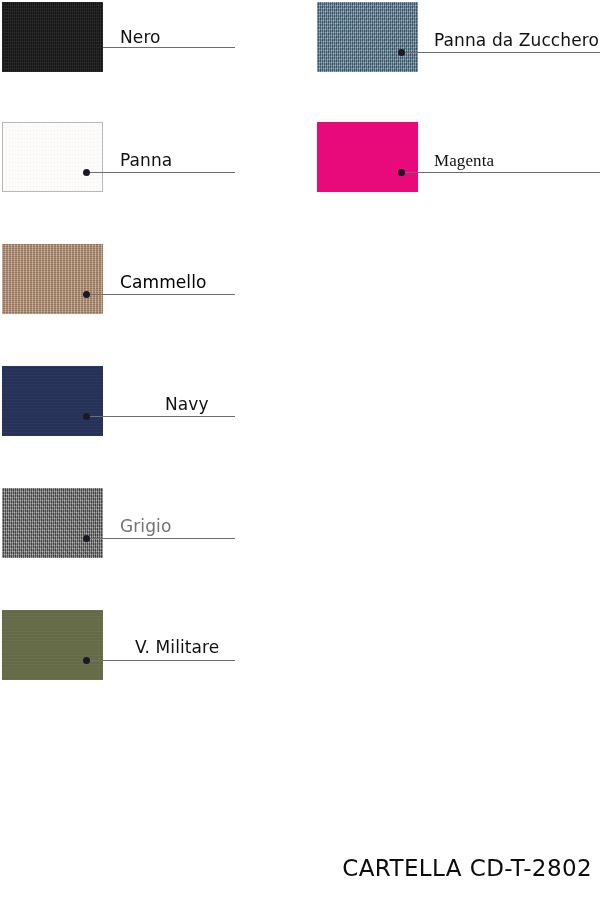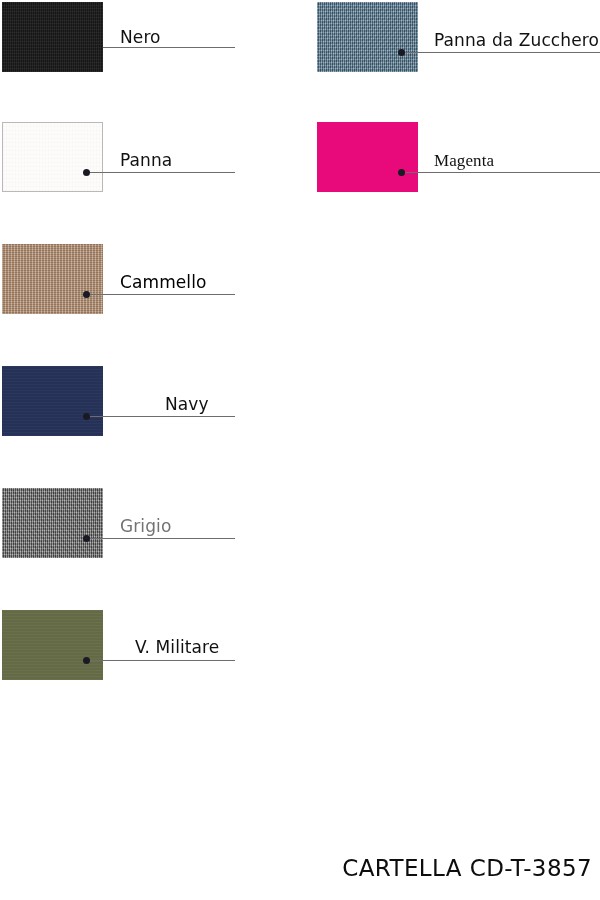--- a/index.html
+++ b/index.html
@@ -170,14 +170,14 @@
         <div class="label" style="left: 434px; top: 31px; color: rgb(17, 17, 17);">Panna da Zucchero</div>
       </div>
       <div class="entry" style="left: 0px; top: 0px;">
         <div class="swatch tex-magenta" style="left: 317px; top: 122px;"></div>
         <div class="leader" style="left: 401px; top: 172px; width: 199px; border-top-color: rgb(109, 109, 109);"></div>
         <div class="dot" style="left: 398px; top: 169px; background: rgb(26, 26, 36);"></div>
         <div class="label" style="left: 434px; top: 151px; color: rgb(17, 17, 17); font-family: Liberation Serif, serif;">Magenta</div>
       </div>
     </div>
 
-  <div id="sheet-title">CARTELLA CD-T-3857</div>
+  <div id="sheet-title">CARTELLA CD-T-2802</div>
 </div>
 
 </body></html>

